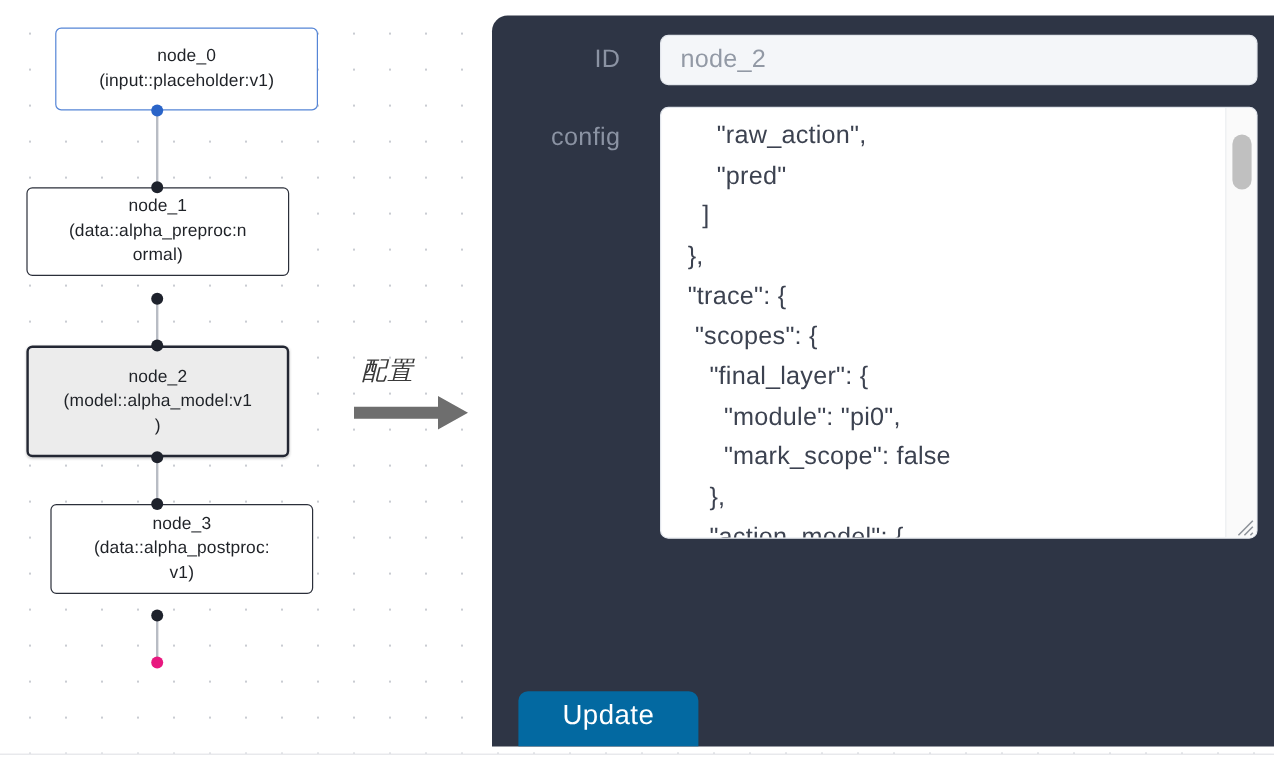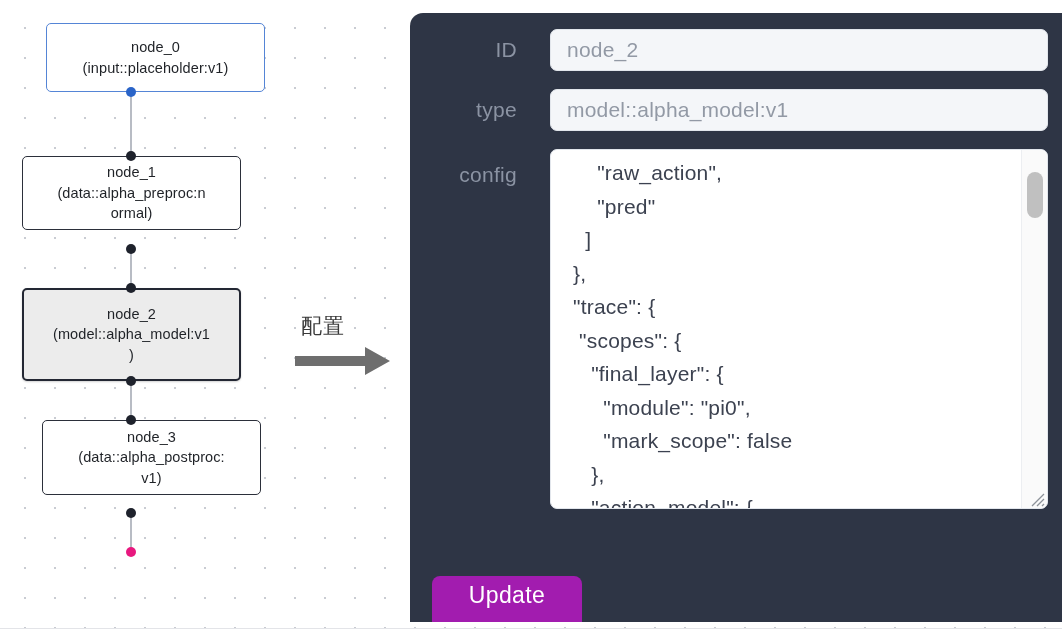--- a/index.html
+++ b/index.html
@@ -76,22 +76,22 @@
     position: absolute;
     width: 2px;
     background: #b8bcc4;
     transform: translateX(-50%);
     z-index: 1;
   }
 
   
   #arrow-group {
     position: absolute;
-    left: 295px; top: 312px;
-    width: 100px; height: 70px;
+    left: 295px; top: 295px;
+    width: 100px; height: 70px; font-style: italic;
   }
   #arrow-caption {
     position: absolute;
     left: 6px; top: 0;
     font-size: 21px;
     color: #3a3a3a;
     letter-spacing: 1px;
     font-family: "DejaVu Sans", "Liberation Sans", sans-serif;
   }
   #arrow-shape { position: absolute; left: 0; top: 32px; }
@@ -188,21 +188,21 @@
     right: 2px; bottom: 1px;
     width: 18px; height: 18px;
   }
 
   #update-button {
     position: absolute;
     left: 22px;
     bottom: 0;
     height: 46px;
     min-width: 150px;
-    background: #a21caf;
+    background: #0369a1;
     color: #ffffff;
     border: none;
     border-radius: 8px 8px 0 0;
     font-size: 23px;
     font-family: "Liberation Sans", "DejaVu Sans", sans-serif;
     letter-spacing: .4px;
     padding: 0 24px 8px 24px;
     text-align: center;
     box-sizing: border-box;
     cursor: pointer;
@@ -260,24 +260,20 @@
     </div>
   </div>
 
   <div id="config-panel">
 
     <div class="field-row">
       <div class="field-label">ID</div>
       <div class="field-input">node_2</div>
     </div>
 
-    <div class="field-row">
-      <div class="field-label">type</div>
-      <div class="field-input">model::alpha_model:v1</div>
-    </div>
 
     <div class="config-row">
       <div class="field-label">config</div>
       <div class="textarea-wrap">
         <pre class="textarea-text">      "raw_action",
       "pred"
     ]
   },
   "trace": {
    "scopes": {

